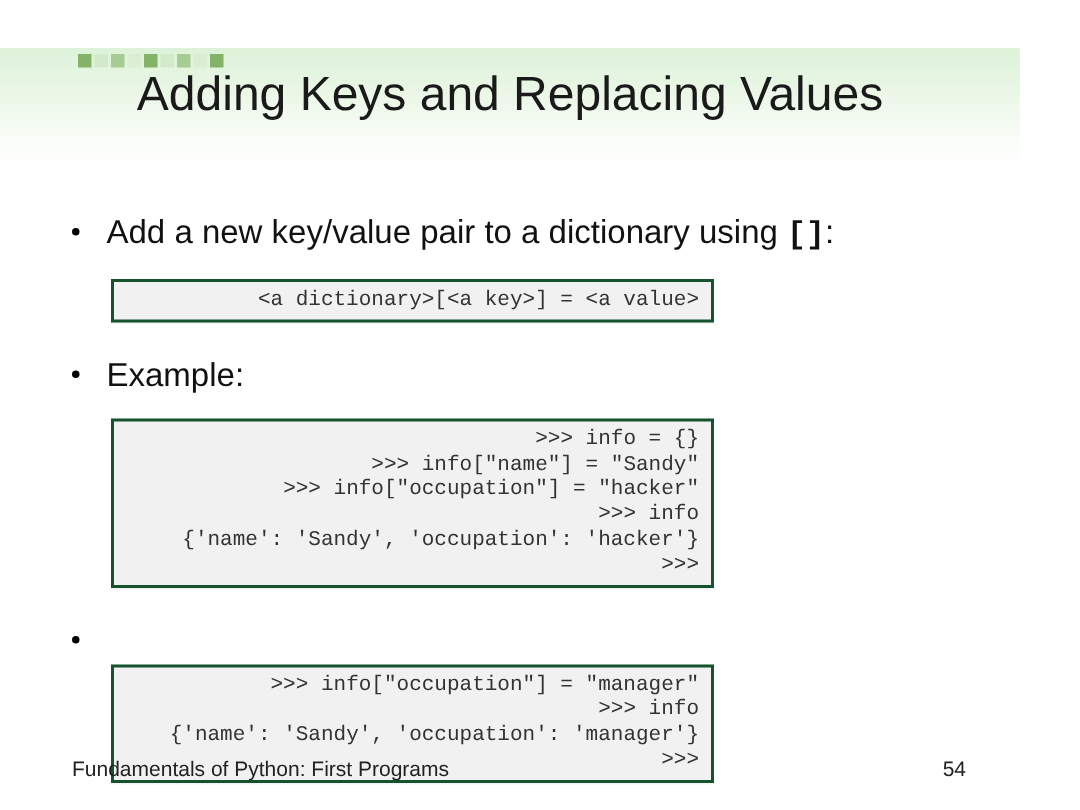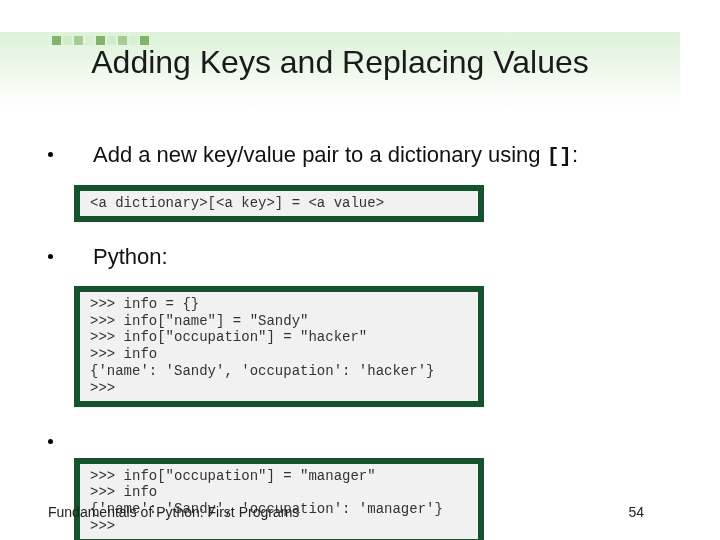--- a/index.html
+++ b/index.html
@@ -57,21 +57,20 @@
   .body {
     position: absolute;
     top: 140px;
     left: 48px;
     right: 48px;
   }
   .bullet-row {
     display: flex;
     align-items: baseline;
     margin-bottom: 14px;
-    gap: 22px;
   }
   .bullet-dot {
     width: 5px;
     height: 5px;
     background: #000;
     border-radius: 50%;
     margin-top: 12px;
     margin-right: 18px;
     flex-shrink: 0;
     align-self: flex-start;
@@ -83,30 +82,31 @@
   }
   .mono {
     font-family: "Courier New", Courier, monospace;
     font-weight: bold;
     font-size: 21px;
   }
   .code-block {
     margin-left: 26px;
     margin-bottom: 20px;
     background: #f1f1f1;
-    border: 6px solid #14532d;
+    border: 2px solid #14532d;
     padding: 4px 8px 4px 10px;
     font-family: "Courier New", Courier, monospace;
     font-size: 14px;
     line-height: 1.2;
     color: #333;
     white-space: pre;
     box-shadow: 0 1px 0 rgba(0,0,0,0.05);
     display: inline-block;
     min-width: 380px;
+    text-align: right;
   }
   .footer {
     position: absolute;
     bottom: 20px;
     left: 48px;
     right: 36px;
     display: flex;
     justify-content: space-between;
     font-size: 14px;
     color: #222;
@@ -139,21 +139,21 @@
       <div class="bullet-text">
         <span>Add a new key/value pair to a dictionary using </span><span class="mono">[]</span><span>:</span>
       </div>
     </div>
 
     <div class="code-block">&lt;a dictionary&gt;[&lt;a key&gt;] = &lt;a value&gt;</div>
 
     <div class="bullet-row">
       <div class="bullet-dot"></div>
       <div class="bullet-text">
-        <span>Python:</span>
+        <span>Example:</span>
       </div>
     </div>
 
     <div class="code-block">&gt;&gt;&gt; info = {}
 &gt;&gt;&gt; info["name"] = "Sandy"
 &gt;&gt;&gt; info["occupation"] = "hacker"
 &gt;&gt;&gt; info
 {'name': 'Sandy', 'occupation': 'hacker'}
 &gt;&gt;&gt;</div>
 

